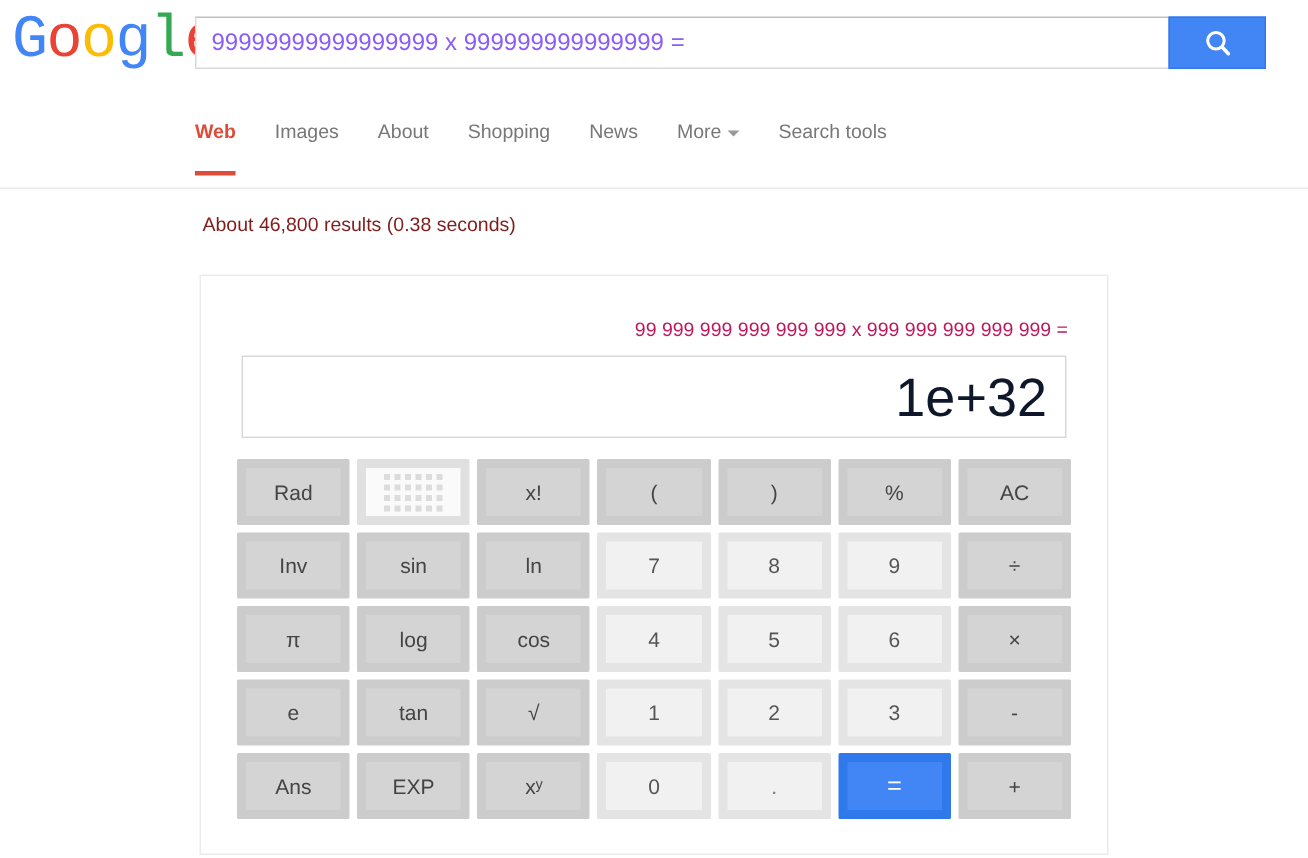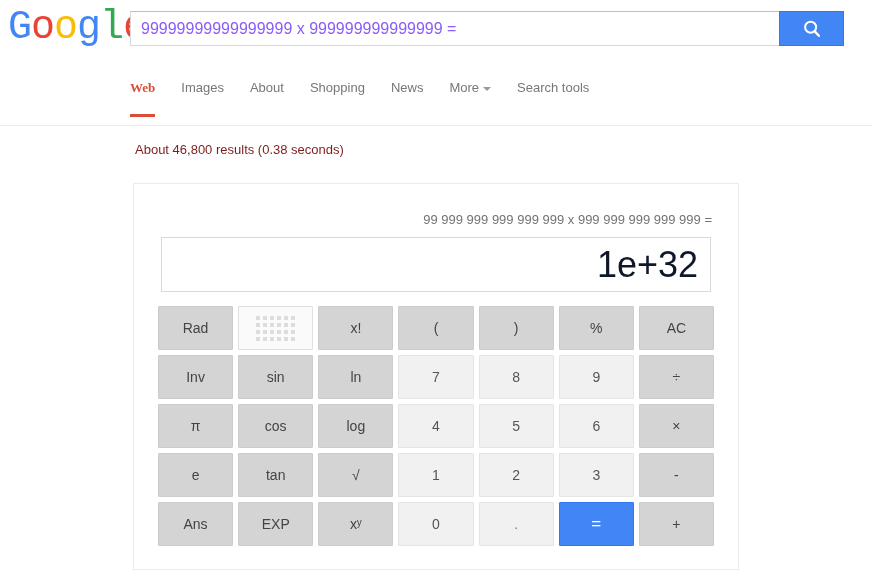--- a/index.html
+++ b/index.html
@@ -94,21 +94,20 @@
     padding: 9px 16px 0 0;
     margin-right: 10px;
     cursor: pointer;
     white-space: nowrap;
     position: relative;
     line-height: 16px;
   }
   .nav-item.active {
     color: #dd4b39;
     font-weight: bold;
-    font-family: Liberation Serif, serif;
   }
   .nav-item.active:after {
     content: "";
     position: absolute;
     left: 0;
     right: 16px;
     bottom: -21px;
     height: 3px;
     background: #dd4b39;
   }
@@ -140,21 +139,21 @@
     height: 387px;
     border: 1px solid #ebebeb;
     background: #fff;
     box-sizing: border-box;
   }
   .calc-expression {
     position: absolute;
     right: 26px;
     top: 28px;
     font-size: 13px;
-    color: #737373;
+    color: #be185d;
     white-space: nowrap;
   }
   .calc-display {
     position: absolute;
     left: 27px;
     top: 53px;
     right: 27px;
     height: 55px;
     border: 1px solid #d9d9d9;
     box-sizing: border-box;
@@ -180,21 +179,21 @@
     flex-direction: column;
     gap: 5px;
   }
   .keyrow {
     display: flex;
     gap: 5px;
     height: 44px;
   }
   .key {
     flex: 1;
-    border: 1px solid #0f172a;
+    border: 6px solid #0f172a;
     box-sizing: border-box;
     background: #d4d4d4;
     color: #444;
     font-size: 14px;
     display: flex;
     align-items: center;
     justify-content: center;
     cursor: pointer;
     user-select: none;
     border-radius: 1px;
@@ -326,22 +325,22 @@
       <div class="key func">sin</div>
       <div class="key func">ln</div>
       <div class="key num">7</div>
       <div class="key num">8</div>
       <div class="key num">9</div>
       <div class="key op">÷</div>
     </div>
 
     <div class="keyrow">
       <div class="key func">π</div>
+      <div class="key func">log</div>
       <div class="key func">cos</div>
-      <div class="key func">log</div>
       <div class="key num">4</div>
       <div class="key num">5</div>
       <div class="key num">6</div>
       <div class="key op">×</div>
     </div>
 
     <div class="keyrow">
       <div class="key func">e</div>
       <div class="key func">tan</div>
       <div class="key func">√</div>

